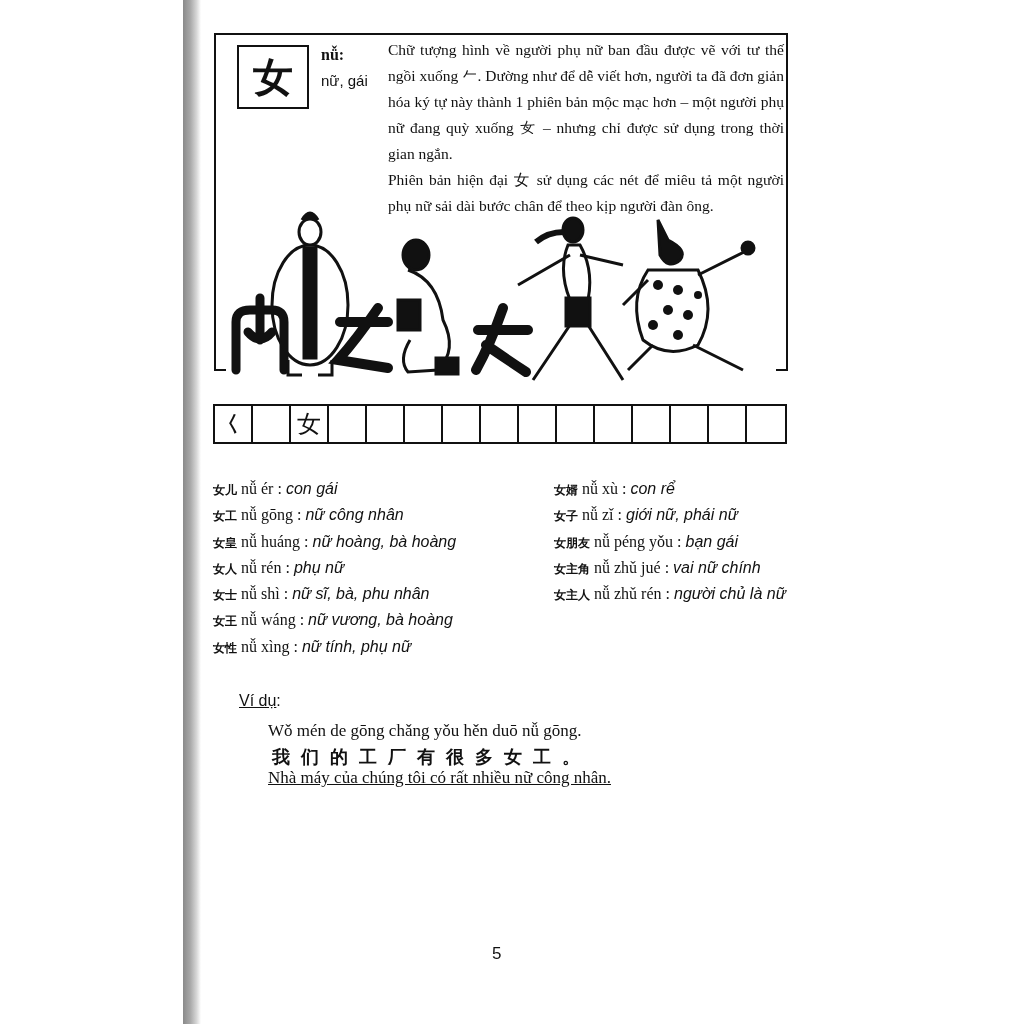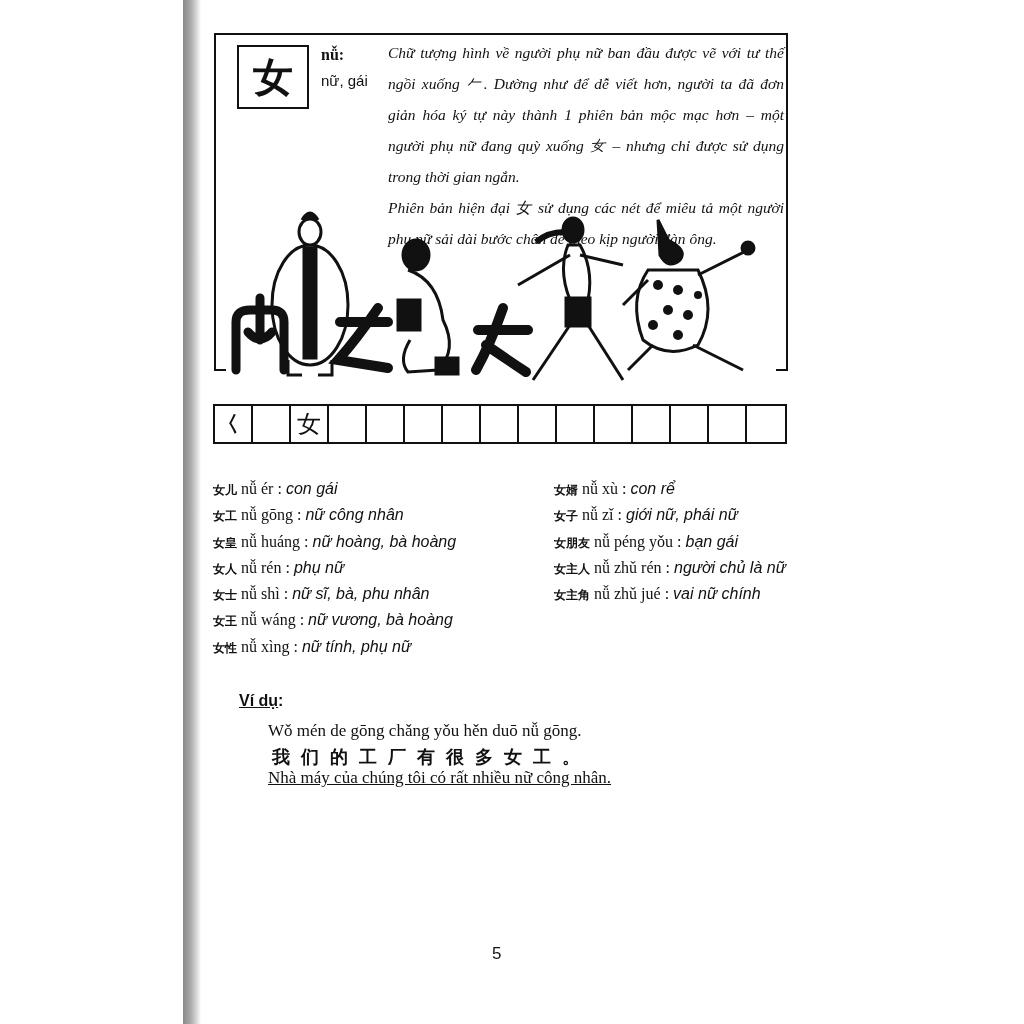--- a/index.html
+++ b/index.html
@@ -22,21 +22,21 @@
     .char-box {
       position: absolute; left: 237px; top: 45px; width: 72px; height: 64px;
       border: 2px solid #111; box-sizing: border-box; display: flex;
       align-items: center; justify-content: center;
       font-family: "DejaVu Sans", sans-serif; font-size: 40px; font-weight: bold;
     }
     .pinyin { position: absolute; left: 321px; top: 46px; font-size: 16px; font-weight: bold; }
     .meaning { position: absolute; left: 321px; top: 72px; font-family: "Liberation Sans", sans-serif; font-size: 15px; }
     .desc {
       position: absolute; left: 388px; top: 37px; width: 396px;
-      font-size: 15.5px; line-height: 31px; text-align: justify; font-style: italic;
+      font-size: 15.5px; line-height: 26px; text-align: justify;
     }
     .desc p { margin: 0; }
 
     .illustration {
       position: absolute; left: 228px; top: 210px; width: 544px; height: 175px;
     }
 
     .stroke-grid {
       position: absolute; left: 213px; top: 404px; height: 40px;
       display: flex; border: 2px solid #111; box-sizing: border-box;
@@ -50,21 +50,21 @@
 
     .vocab-col { position: absolute; top: 480px; }
     .vocab-col.left { left: 213px; }
     .vocab-col.right { left: 534px; margin-left: 20px; }
     .vocab-item { height: 26.3px; font-size: 16px; white-space: nowrap; }
     .vocab-item .hz { font-family: "DejaVu Sans", sans-serif; font-weight: bold; font-size: 12px; }
     .vocab-item .vi { font-family: "Liberation Sans", sans-serif; font-style: italic; }
 
     .example-label {
       position: absolute; left: 239px; top: 692px; font-family: "Liberation Sans", sans-serif;
-      font-weight: bold; font-size: 16px;
+      font-weight: normal; font-size: 16px;
     }
     .example-label u { text-decoration: underline; }
     .ex-line { position: absolute; left: 268px; font-size: 17px; }
     .ex-pinyin { top: 721px; }
     .ex-hanzi { top: 745px; font-family: "DejaVu Sans", sans-serif; font-weight: bold; font-size: 18px; letter-spacing: 11px; left: 272px; }
     .ex-vi { top: 768px; text-decoration: underline; }
 
     .page-num { position: absolute; left: 492px; top: 944px; font-family: "Liberation Sans", sans-serif; font-size: 17px; }
   </style>
 </head>
@@ -167,22 +167,22 @@
   <div class="vocab-item"><span class="hz">女人</span> <span>nǚ rén</span> : <span class="vi">phụ nữ</span></div>
   <div class="vocab-item"><span class="hz">女士</span> <span>nǚ shì</span> : <span class="vi">nữ sĩ, bà, phu nhân</span></div>
   <div class="vocab-item"><span class="hz">女王</span> <span>nǚ wáng</span> : <span class="vi">nữ vương, bà hoàng</span></div>
   <div class="vocab-item"><span class="hz">女性</span> <span>nǚ xìng</span> : <span class="vi">nữ tính, phụ nữ</span></div>
 </div>
 
 <div class="vocab-col right">
   <div class="vocab-item"><span class="hz">女婿</span> <span>nǚ xù</span> : <span class="vi">con rể</span></div>
   <div class="vocab-item"><span class="hz">女子</span> <span>nǚ zǐ</span> : <span class="vi">giới nữ, phái nữ</span></div>
   <div class="vocab-item"><span class="hz">女朋友</span> <span>nǚ péng yǒu</span> : <span class="vi">bạn gái</span></div>
+  <div class="vocab-item"><span class="hz">女主角</span> <span>nǚ zhǔ jué</span> : <span class="vi">vai nữ chính</span></div>
   <div class="vocab-item"><span class="hz">女主人</span> <span>nǚ zhǔ rén</span> : <span class="vi">người chủ là nữ</span></div>
-  <div class="vocab-item"><span class="hz">女主角</span> <span>nǚ zhǔ jué</span> : <span class="vi">vai nữ chính</span></div>
 </div>
 
 <div class="example-label"><u>Ví dụ</u>:</div>
 <div class="ex-line ex-pinyin">Wǒ mén de gōng chǎng yǒu hěn duō nǚ gōng.</div>
 <div class="ex-line ex-hanzi">我们的工厂有很多女工。</div>
 <div class="ex-line ex-vi">Nhà máy của chúng tôi có rất nhiều nữ công nhân.</div>
 
 <div class="page-num">5</div>
 
 </body></html>

